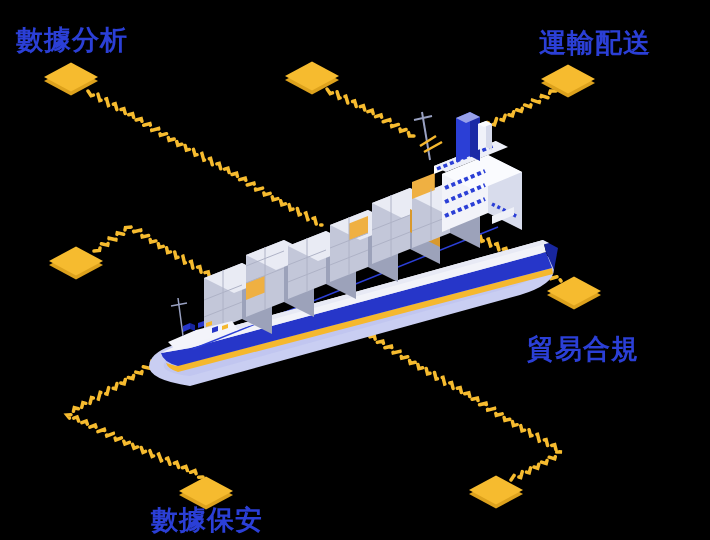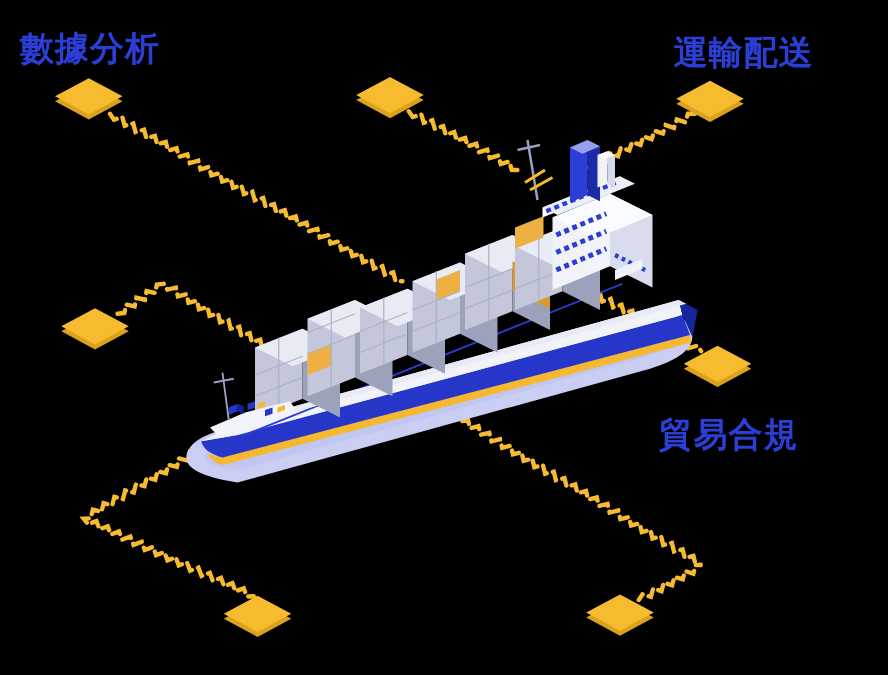--- a/index.html
+++ b/index.html
@@ -149,13 +149,14 @@
         <polygon points="206,480.5 233,495 206,509.5 179,495" fill="#DDA21D"></polygon>
         <polygon points="206,476.5 233,491 206,505.5 179,491" fill="#F6BB2F"></polygon>
         <polygon points="496,479.5 523,494 496,508.5 469,494" fill="#DDA21D"></polygon>
         <polygon points="496,475.5 523,490 496,504.5 469,490" fill="#F6BB2F"></polygon>
       </g>
   </svg>
 
   <div class="node-label" style="left: 16px; top: 26px;">數據分析</div>
   <div class="node-label" style="left: 539px; top: 29px;">運輸配送</div>
   <div class="node-label" style="left: 527px; top: 311px; margin-top: 24px;">貿易合規</div>
+  <div class="node-label" style="left: 151px; top: 506px;">數據保安</div>
 </div>
 
 </body></html>

